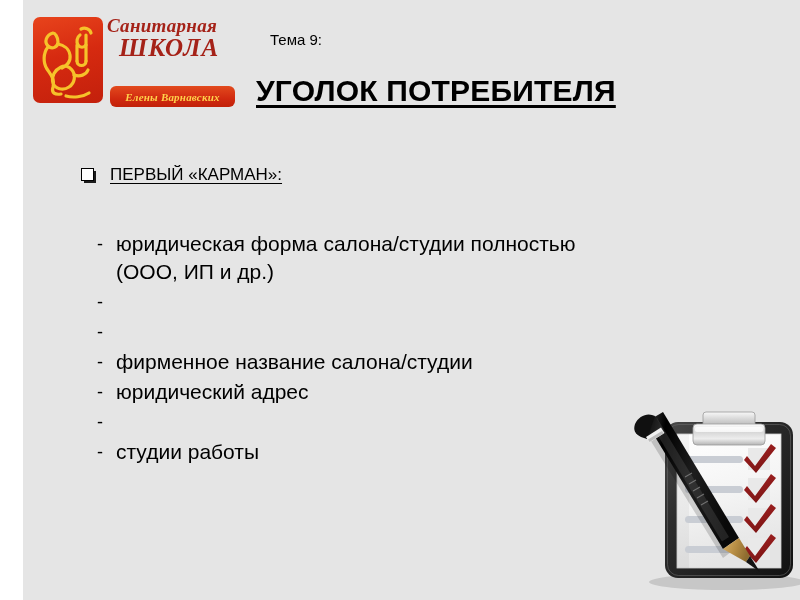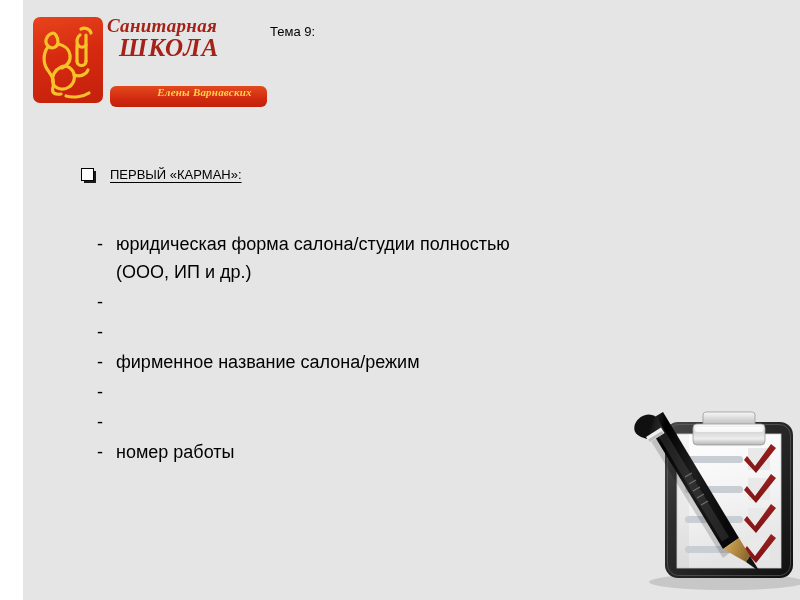--- a/index.html
+++ b/index.html
@@ -80,39 +80,39 @@
   }
   .logo-banner {
     position: absolute;
     left: 79px;
     top: 72px;
     width: 125px;
     height: 21px;
     border-radius: 6px;
     background: linear-gradient(180deg, #e24a1d 0%, #d12a10 60%, #c12109 100%);
     display: flex;
+    align-items: center;
     justify-content: center;
-    padding-left: 32px;
   }
   .logo-banner-text {
     font-family: "Liberation Serif", "DejaVu Serif", serif;
     font-style: italic;
     font-weight: bold;
     font-size: 11px;
     color: #ffd24a;
     white-space: nowrap;
     letter-spacing: 0.2px;
   }
 
   
   .topic-label {
     position: absolute;
     left: 247px;
-    top: 23px;
-    font-size: 13px;
+    top: 31px;
+    font-size: 15px;
     line-height: 18px;
     font-weight: normal;
     color: #000000;
     white-space: nowrap;
   }
   .slide-title {
     position: absolute;
     left: 233px;
     top: 74px;
     font-size: 30px;
@@ -152,21 +152,21 @@
   .sq-bullet .sq-face {
     position: absolute;
     left: 0;
     top: 0;
     width: 11px;
     height: 11px;
     background: #ffffff;
     border: 1.5px solid #000000;
   }
   .section-head-text {
-    font-size: 13px;
+    font-size: 17px;
     line-height: 24px;
     font-weight: normal;
     color: #000000;
     text-decoration: underline;
     text-underline-offset: 3px;
     white-space: nowrap;
   }
 
   .dash-list {
     position: absolute;
@@ -180,21 +180,21 @@
     margin-bottom: 2px;
   }
   .dash-mark {
     width: 19px;
     flex: none;
     font-size: 18px;
     line-height: 28px;
     color: #000000;
   }
   .dash-text {
-    font-size: 18px;
+    font-size: 21px;
     line-height: 28px;
     color: #000000;
     white-space: pre-line;
   }
 
   
   .clipboard-art {
     position: absolute;
     left: 596px;
     top: 404px;
@@ -226,20 +226,21 @@
       </svg>
     </div>
     <div class="logo-word1">Санитарная</div>
     <div class="logo-word2">ШКОЛА</div>
     <div class="logo-banner">
       <span class="logo-banner-text">Елены Варнавских</span>
     </div>
   </div>
 
   <div class="topic-label">Тема 9:</div>
+  <div class="slide-title">УГОЛОК ПОТРЕБИТЕЛЯ</div>
 
   <div class="section-head">
     <span class="sq-bullet">
       <span class="sq-shadow"></span>
       <span class="sq-face"></span>
     </span>
     <span class="section-head-text">ПЕРВЫЙ «КАРМАН»:</span>
   </div>
 
   <div class="dash-list">
@@ -249,31 +250,32 @@
 (ООО, ИП и др.)</span>
     </div>
     <div class="dash-item">
       <span class="dash-mark">-</span>
     </div>
     <div class="dash-item">
       <span class="dash-mark">-</span>
     </div>
     <div class="dash-item">
       <span class="dash-mark">-</span>
-      <span class="dash-text">фирменное название салона/режим</span>
-    </div>
-    <div class="dash-item">
-      <span class="dash-mark">-</span>
-    </div>
-    <div class="dash-item">
-      <span class="dash-mark">-</span>
-    </div>
-    <div class="dash-item">
-      <span class="dash-mark">-</span>
-      <span class="dash-text">номер работы</span>
+      <span class="dash-text">фирменное название салона/студии</span>
+    </div>
+    <div class="dash-item">
+      <span class="dash-mark">-</span>
+      <span class="dash-text">юридический адрес</span>
+    </div>
+    <div class="dash-item">
+      <span class="dash-mark">-</span>
+    </div>
+    <div class="dash-item">
+      <span class="dash-mark">-</span>
+      <span class="dash-text">студии работы</span>
     </div>
   </div>
 
   <div class="clipboard-art">
     <svg viewBox="0 0 200 194" width="200" height="194">
       <defs>
         <linearGradient id="boardG" x1="0" y1="0" x2="1" y2="1">
           <stop offset="0%" stop-color="#4a4a4a"></stop>
           <stop offset="35%" stop-color="#2d2d2d"></stop>
           <stop offset="100%" stop-color="#111111"></stop>

